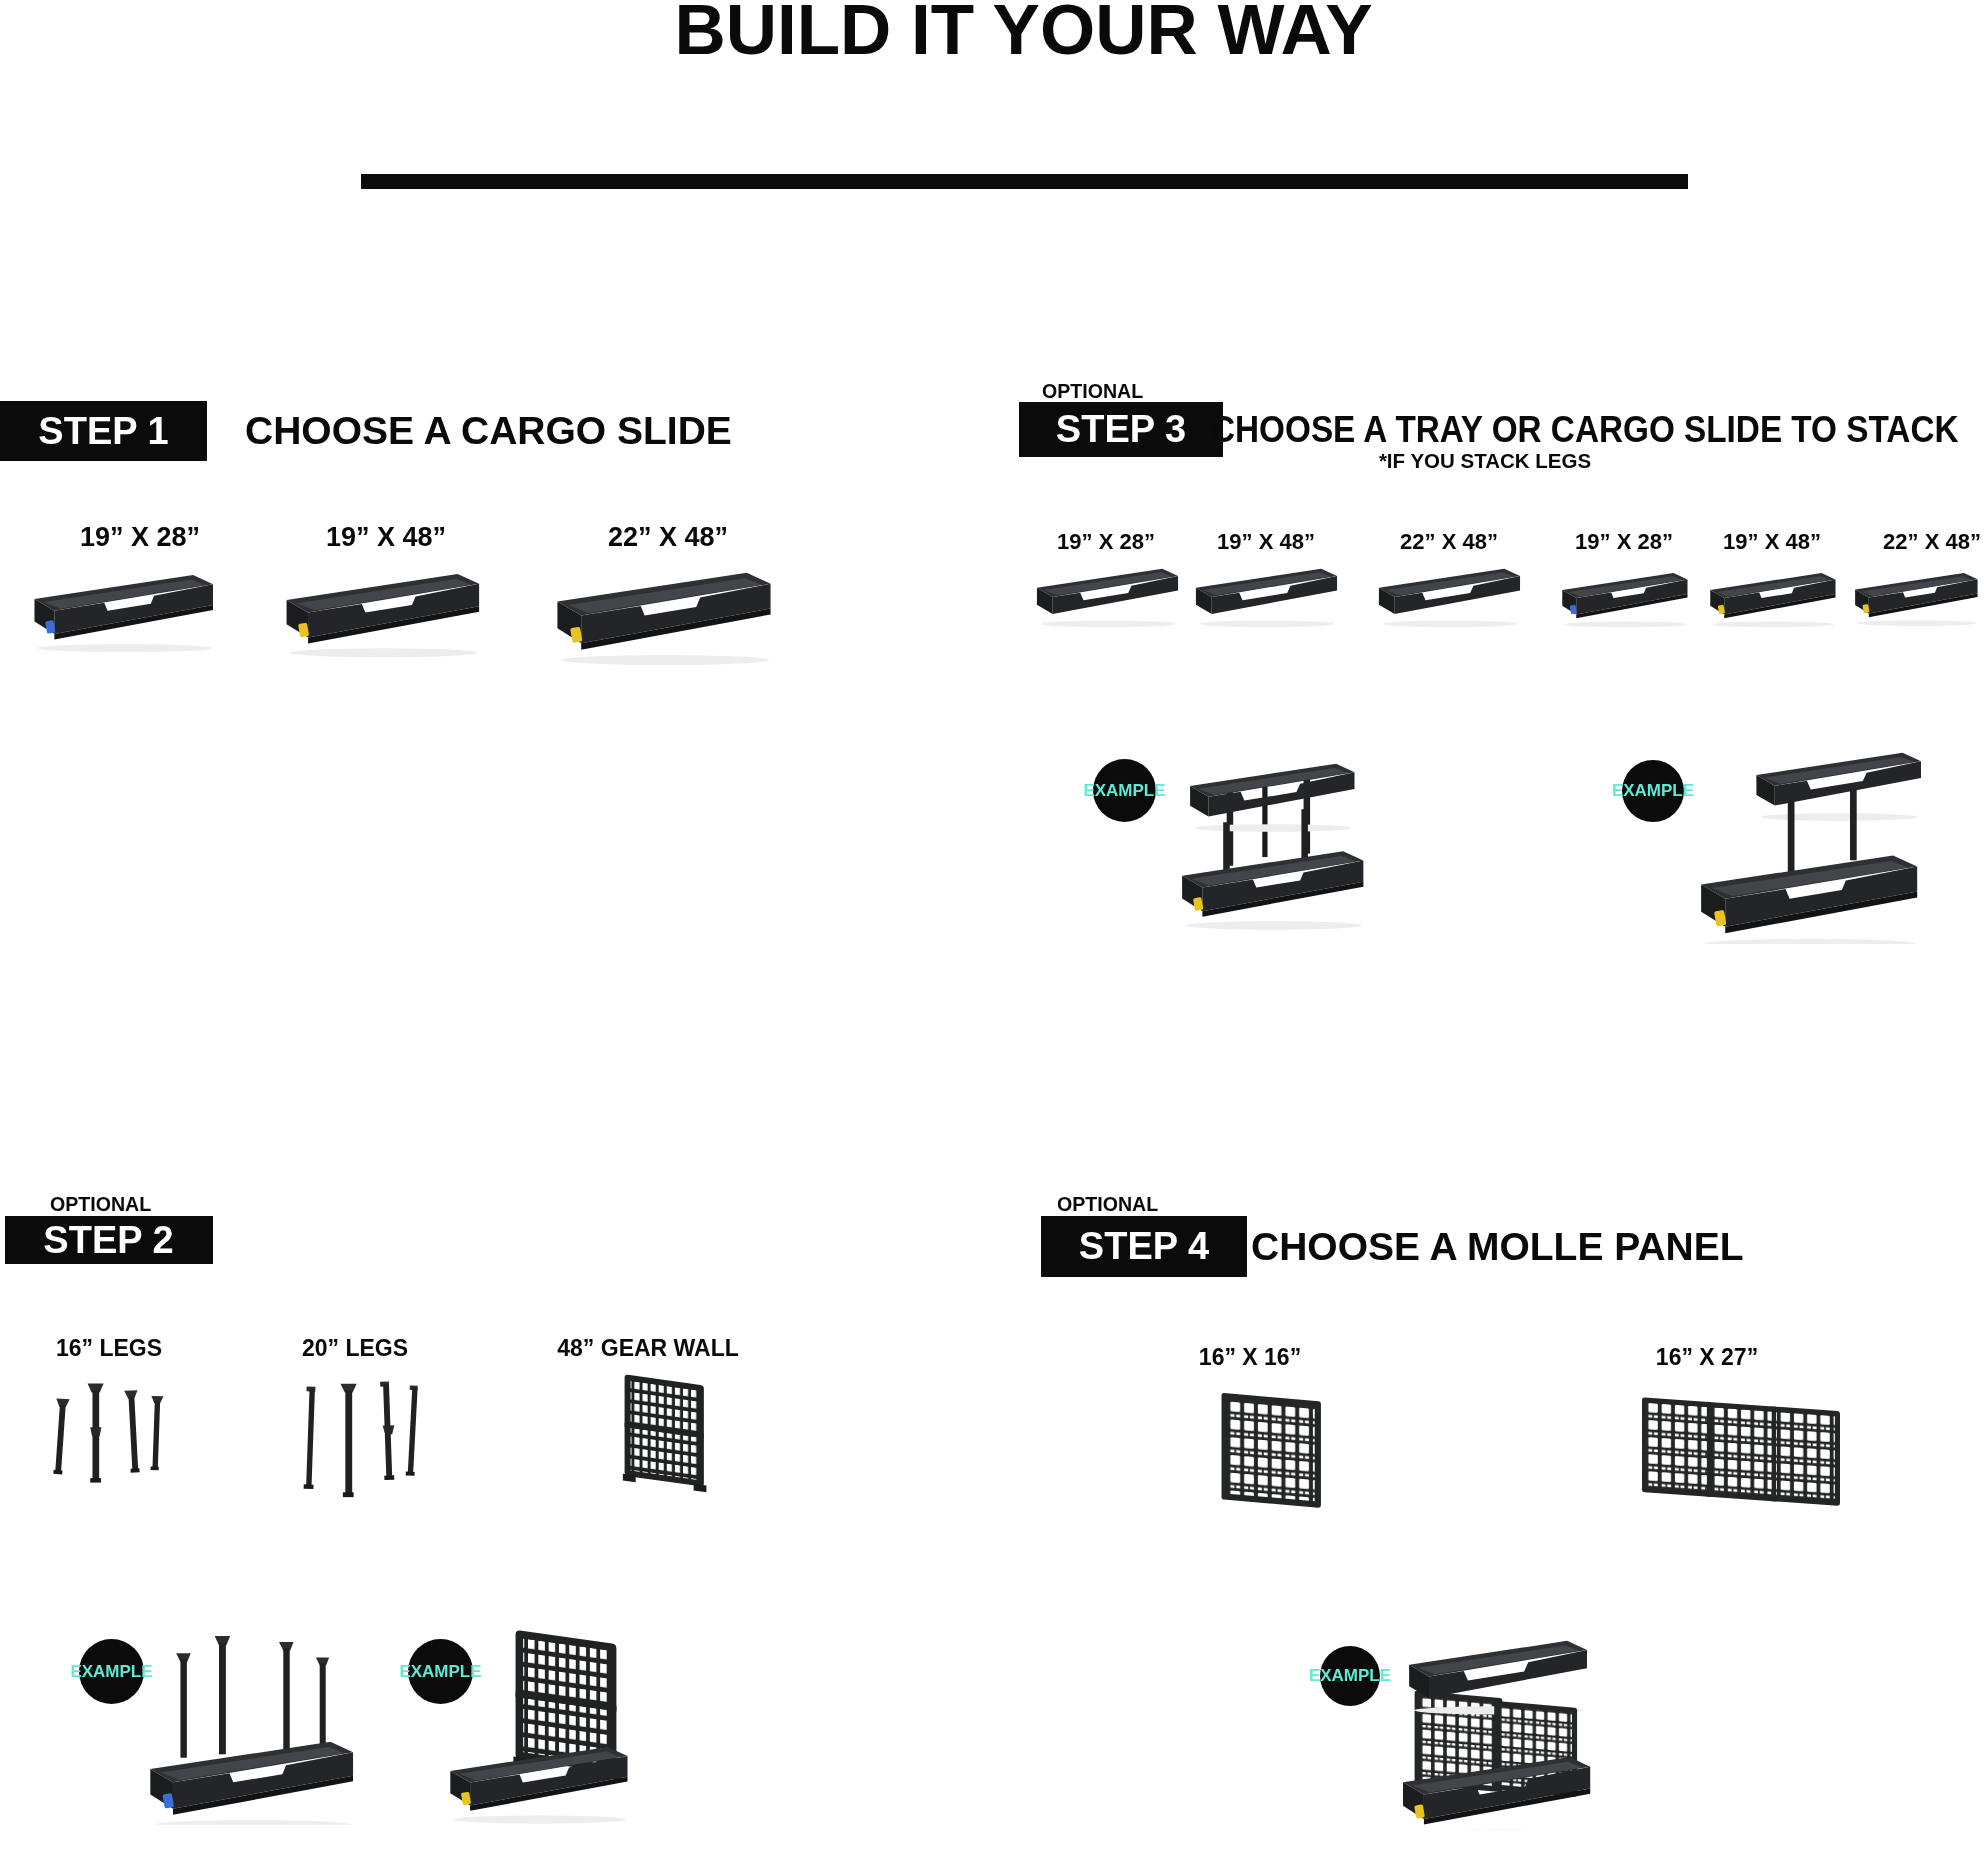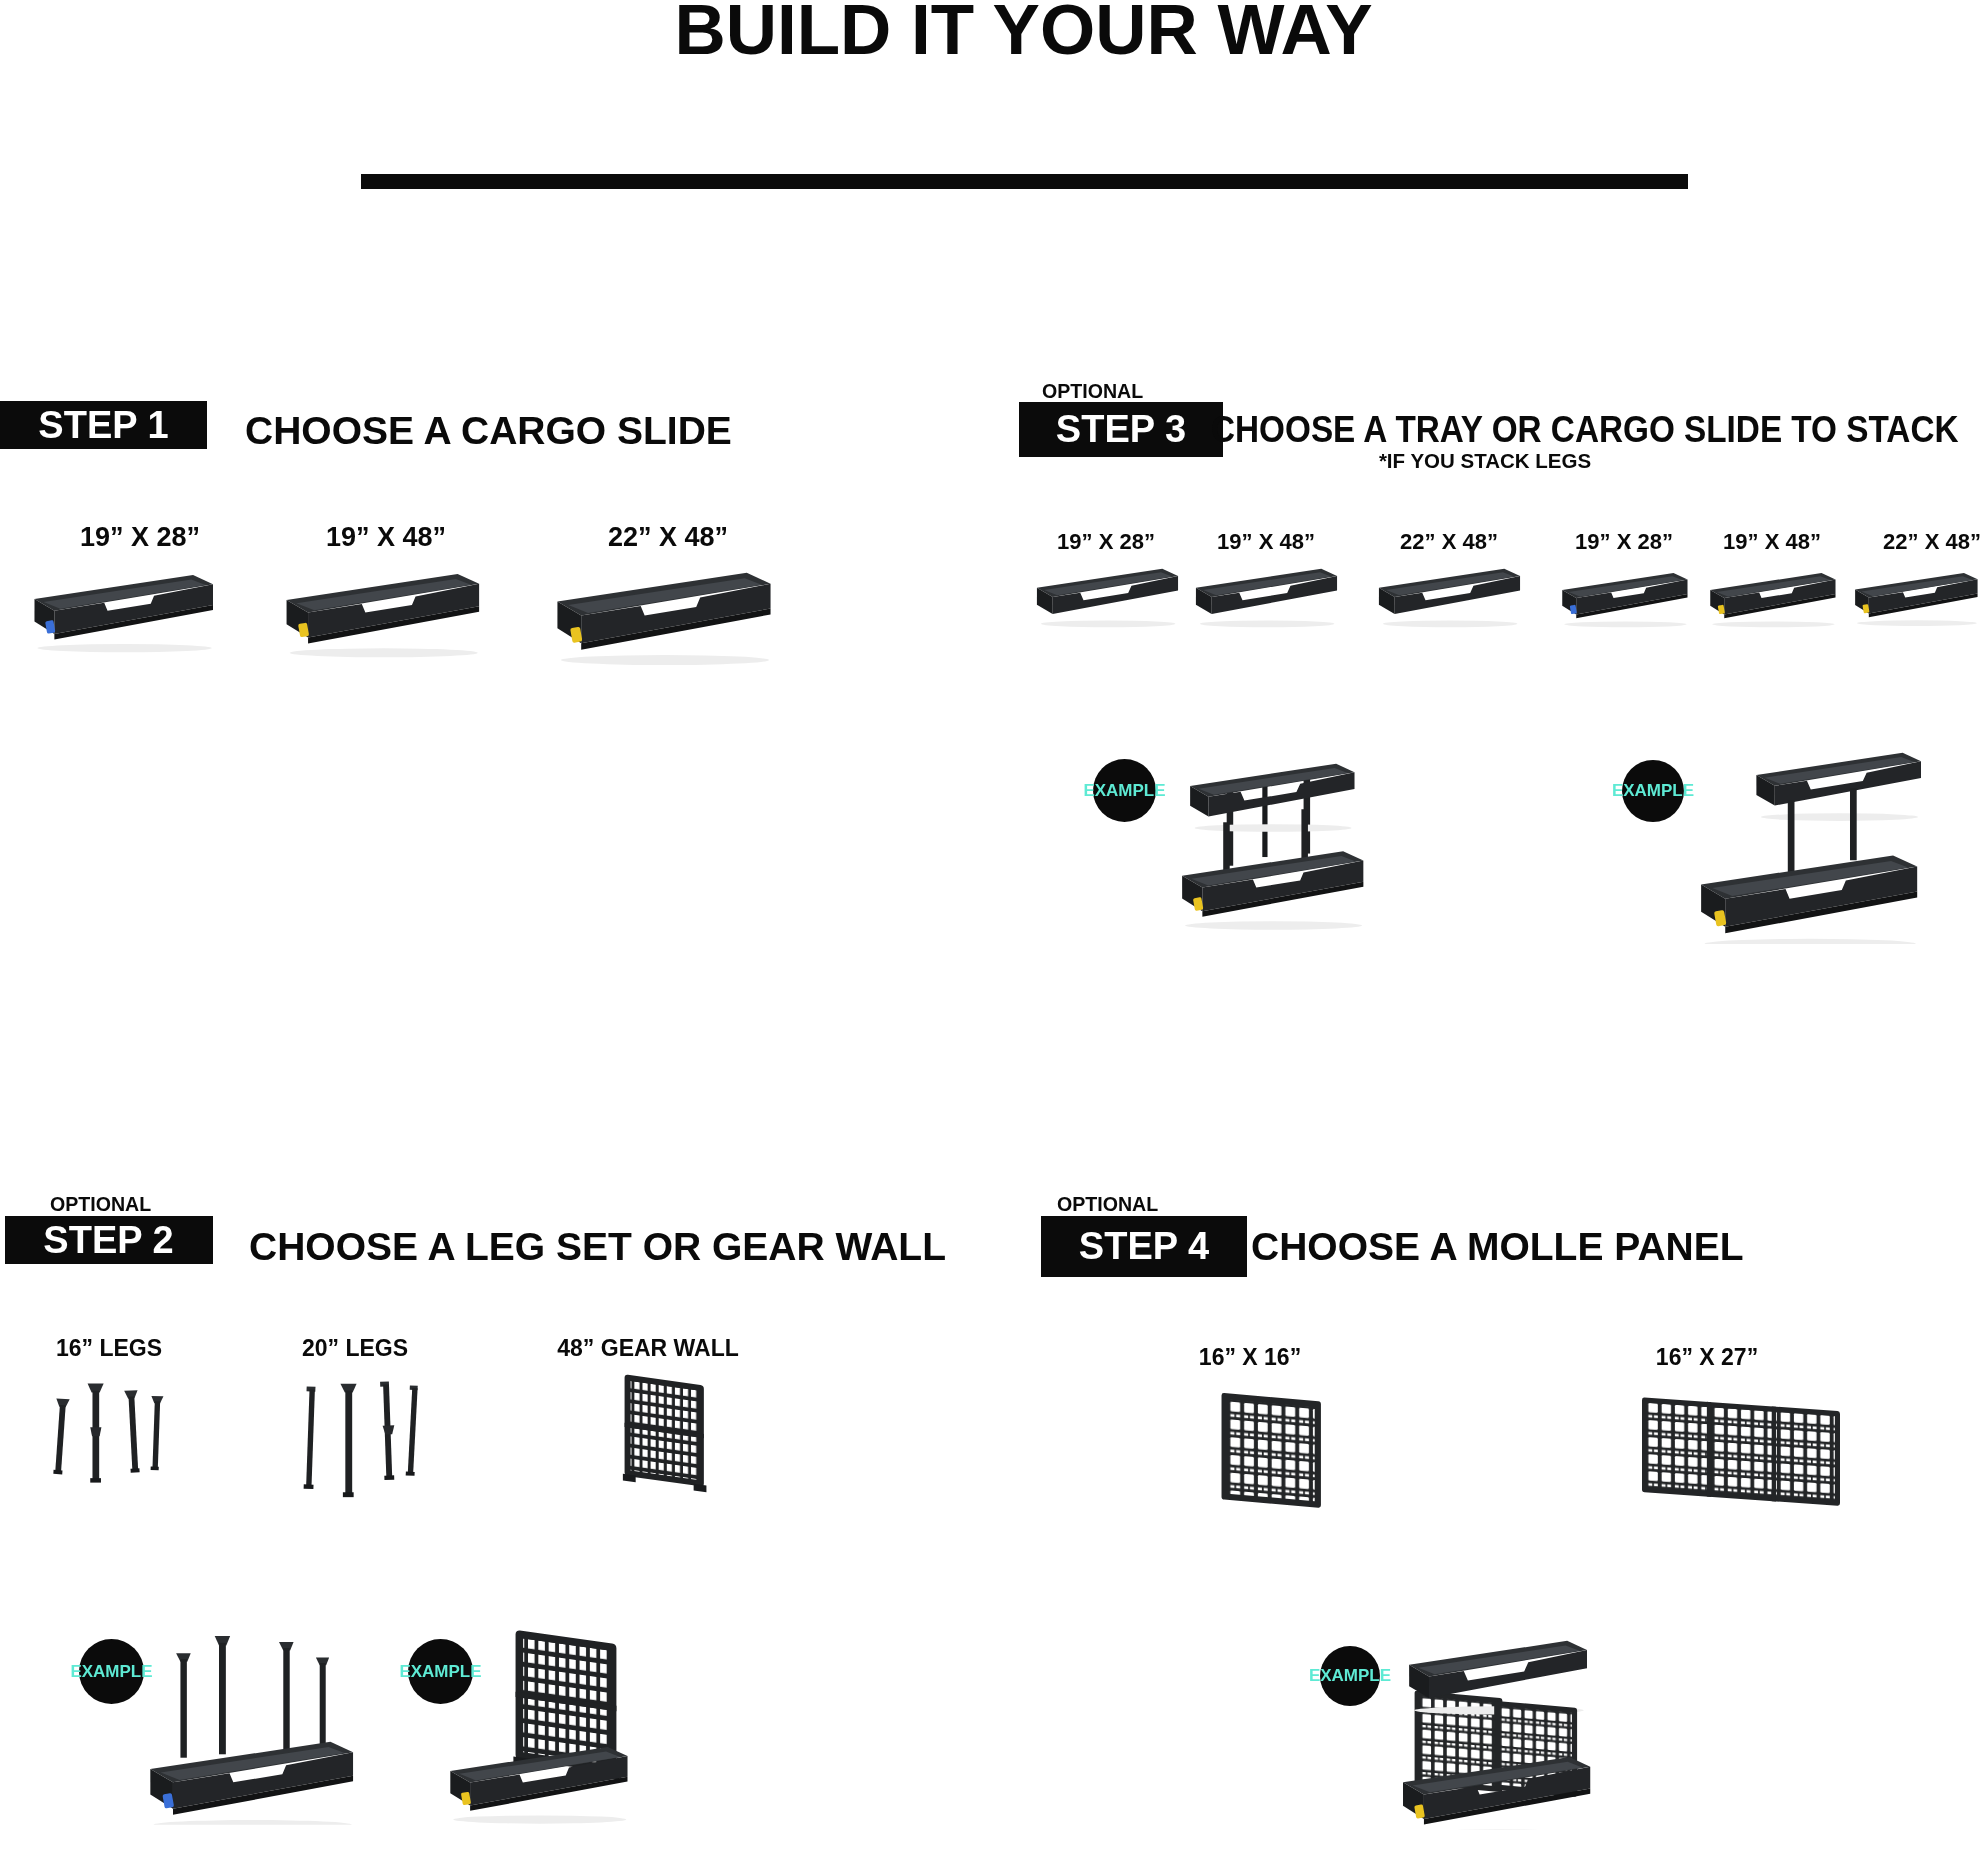--- a/index.html
+++ b/index.html
@@ -199,21 +199,21 @@
       <use href="#sym-slide" width="460" height="230" transform="translate(5,235) scale(1.0)" color="#e9c320"></use>
     </symbol>
   </defs>
 </svg>
 
 <div class="canvas">
 
   <div class="abs ctr title1">BUILD IT YOUR WAY</div>
   <div class="abs rule"></div>
 
-  <div class="abs badge" style="left:0;top:401px;width:207px;height:48px;">
+  <div class="abs badge" style="left:0;top:401px;width:207px;height:60px;">
     <span>STEP 1</span>
   </div>
   <div class="abs heading" style="left:245px;top:401px;height:60px;">CHOOSE A CARGO SLIDE</div>
 
   <div class="abs plabel" style="left:140px;top:522px;">19” X 28”</div>
   <div class="abs plabel" style="left:386px;top:522px;">19” X 48”</div>
   <div class="abs plabel" style="left:668px;top:522px;">22” X 48”</div>
 
   <svg class="abs prod" style="left:27px;top:559px;" width="191" height="96" viewBox="0 0 430 215">
       <use href="#sym-slide" style="color:#3a6fd8"></use>
@@ -271,21 +271,20 @@
     <span>EXAMPLE</span>
   </div>
   <svg class="abs prod" style="left:1692px;top:743px;" width="249" height="201" viewBox="0 0 560 452">
       <use href="#sym-stack-slide-ext"></use>
     </svg>
 
   <div class="abs optional" style="left:50px;top:1193px;">OPTIONAL</div>
   <div class="abs badge" style="left:4.5px;top:1216px;width:208px;height:48px;">
     <span>STEP 2</span>
   </div>
-  <div class="abs heading" style="left:249px;top:1216px;height:61px;">CHOOSE A LEG SET OR GEAR WALL</div>
 
   <div class="abs plabel s24" style="left:109px;top:1335px;text-align:right;">16” LEGS</div>
   <div class="abs plabel s24" style="left:355px;top:1335px;">20” LEGS</div>
   <div class="abs plabel s24" style="left:648px;top:1335px;text-align:center;">48” GEAR WALL</div>
 
   <svg class="abs prod" style="left:42px;top:1371px;" width="134" height="125" viewBox="0 0 300 280">
       <use href="#sym-legs16"></use>
     </svg>
   <svg class="abs prod" style="left:287px;top:1367px;" width="147" height="137" viewBox="0 0 330 308">
       <use href="#sym-legs20"></use>

